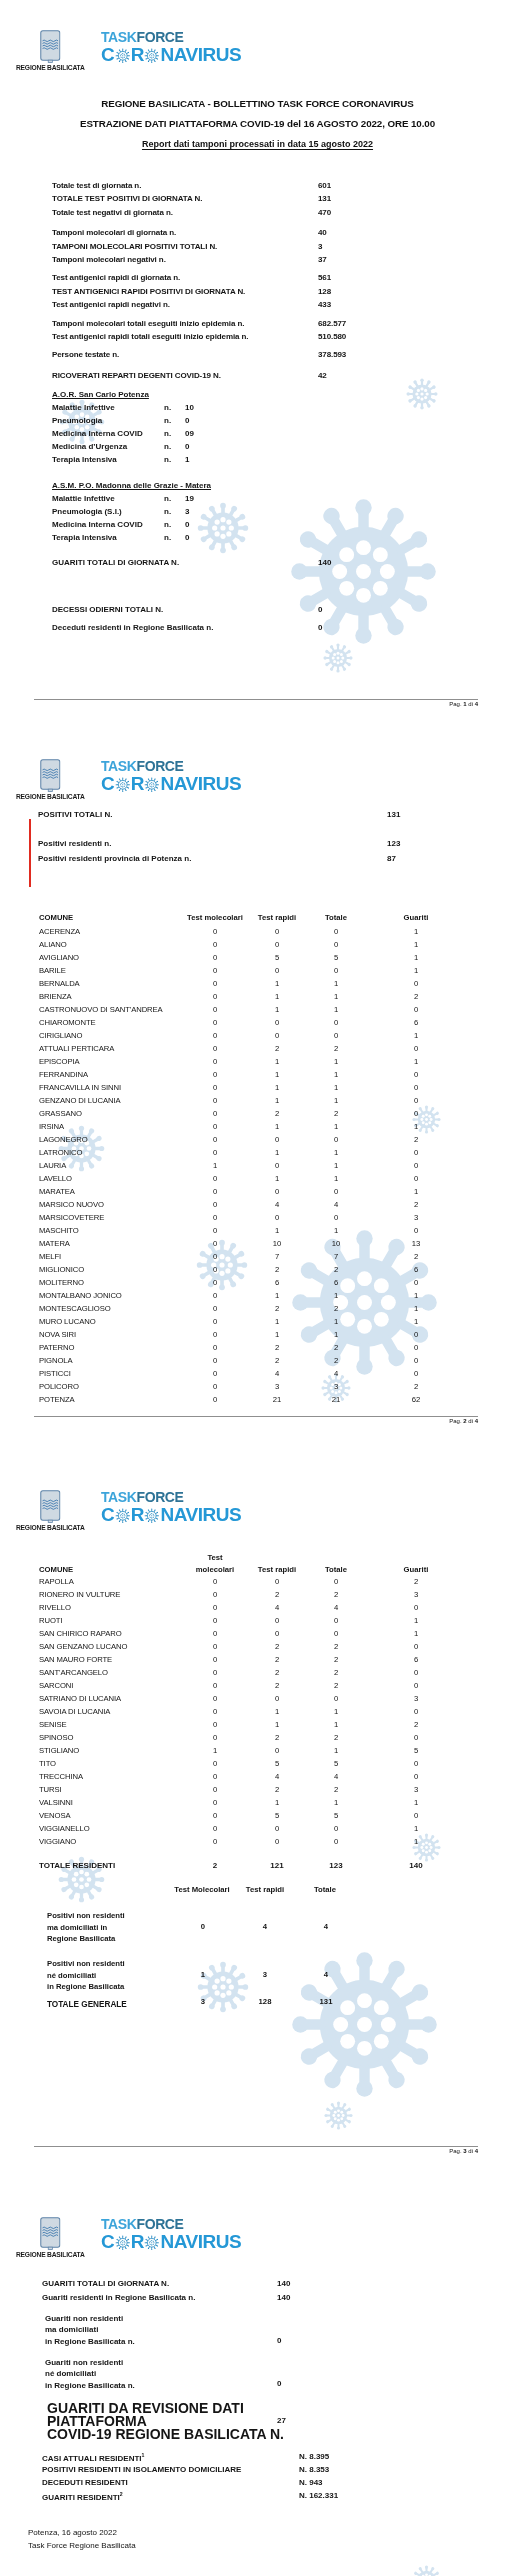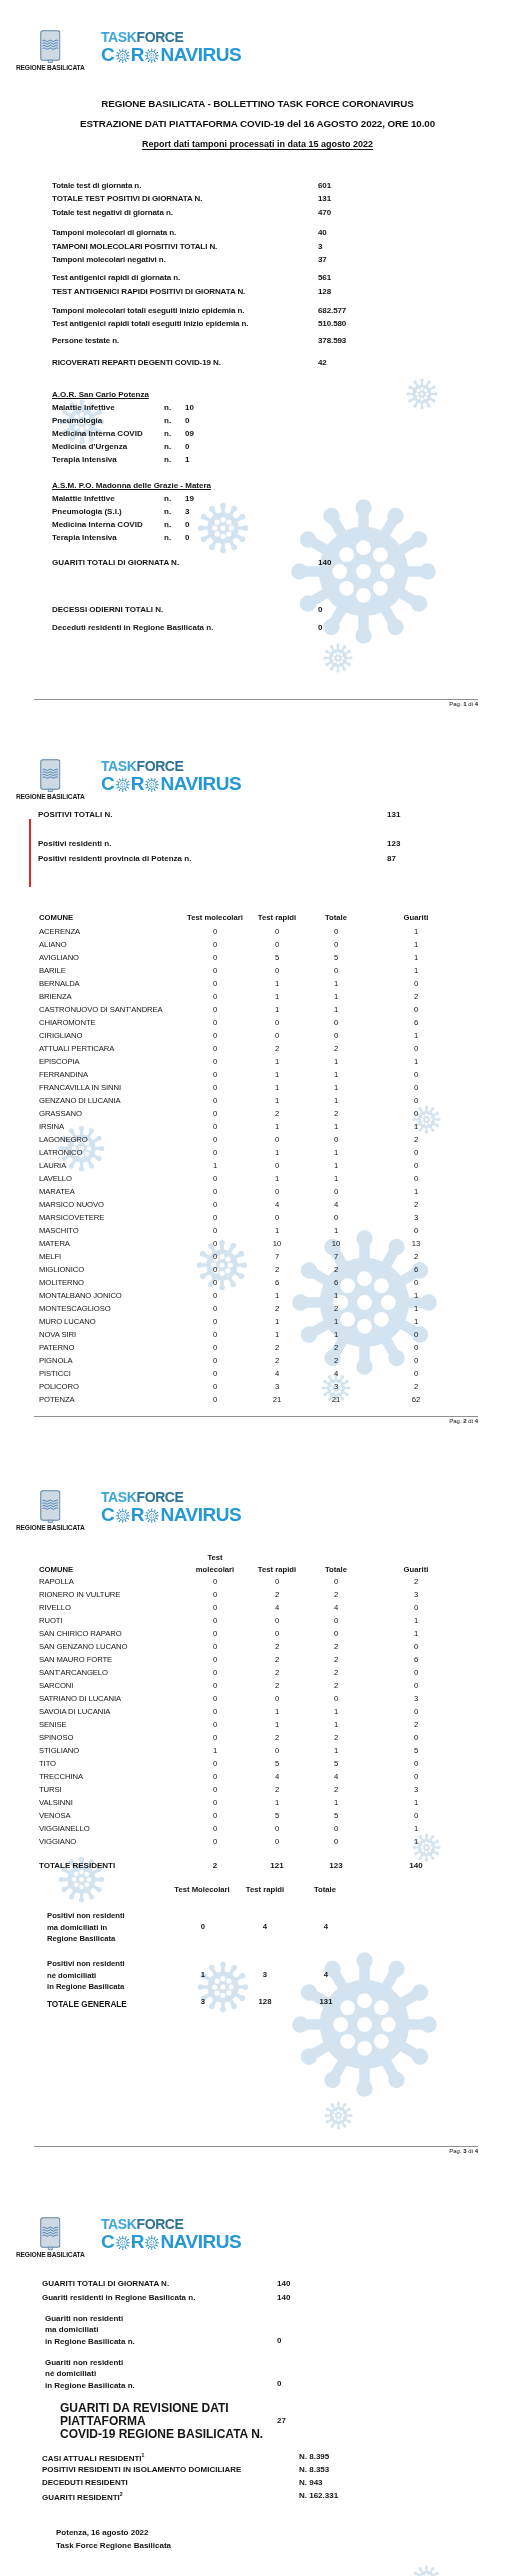--- a/index.html
+++ b/index.html
@@ -82,27 +82,27 @@
   .nrow{position:absolute;left:0;width:515px;height:11.3px;font-size:7.7px;font-weight:700;}
   .nv{position:absolute;width:82px;text-align:center;}
   .nv1{left:162px} .nv2{left:224px} .nv3{left:285px}
   .tglabel{position:absolute;left:47px;font-size:8.2px;font-weight:700;white-space:nowrap;}
 
   
   .p4row{position:absolute;left:42px;width:453px;height:13.4px;font-size:8px;font-weight:700;}
   .p4row .v{position:absolute;left:235px;}
   .p4block{position:absolute;left:45px;width:216px;font-size:8px;font-weight:700;line-height:11.3px;}
   .p4bval{position:absolute;left:277px;font-size:8px;font-weight:700;}
-  .p4rev{position:absolute;left:60px;width:247px;font-size:12px;font-weight:700;line-height:13px;}
+  .p4rev{position:absolute;left:47px;width:247px;font-size:14px;font-weight:700;line-height:13px;}
   .p4srows{position:absolute;left:42px;width:453px;}
   .p4row2{position:relative;height:13px;font-size:8px;font-weight:700;}
   .p4row2 .lbl2{position:absolute;left:0;white-space:nowrap;}
   .p4row2 sup{font-size:5.2px;}
   .p4row2 .v2{position:absolute;left:246px;padding-left:11px;}
-  .pdate{position:absolute;left:56px;font-size:8px;font-weight:700;white-space:nowrap;text-align:right;}
+  .pdate{position:absolute;left:28px;font-size:8px;font-weight:400;white-space:nowrap;text-align:right;}
 
   
   .pfooter{position:absolute;left:0;width:515px;height:12.4px;}
   .pfline{position:absolute;left:34px;top:0;width:444px;height:1px;background:#8F8F8F;}
   .pfpag{position:absolute;right:37px;top:2.1px;font-size:6px;font-weight:400;color:#111;white-space:nowrap;}
   .pfpag b{font-weight:700;}
 </style>
 </head>
 <body>
 
@@ -321,20 +321,24 @@
           <span class="val">37</span>
         </div>
         <div class="srow" style="margin-top: 4.6px;">
           <span class="lbl">Test antigenici rapidi di giornata  n.</span>
           <span class="val">561</span>
         </div>
         <div class="srow">
           <span class="lbl">TEST ANTIGENICI RAPIDI POSITIVI DI GIORNATA N.</span>
           <span class="val">128</span>
         </div>
+        <div class="srow">
+          <span class="lbl">Test antigenici rapidi negativi n.</span>
+          <span class="val">433</span>
+        </div>
         <div class="srow" style="margin-top: 5.7px;">
           <span class="lbl">Tamponi molecolari totali eseguiti inizio epidemia n.</span>
           <span class="val">682.577</span>
         </div>
         <div class="srow">
           <span class="lbl">Test antigenici rapidi totali eseguiti inizio epidemia n.</span>
           <span class="val">510.580</span>
         </div>
         <div class="srow" style="margin-top: 4.1px;">
           <span class="lbl">Persone testate n.</span>

